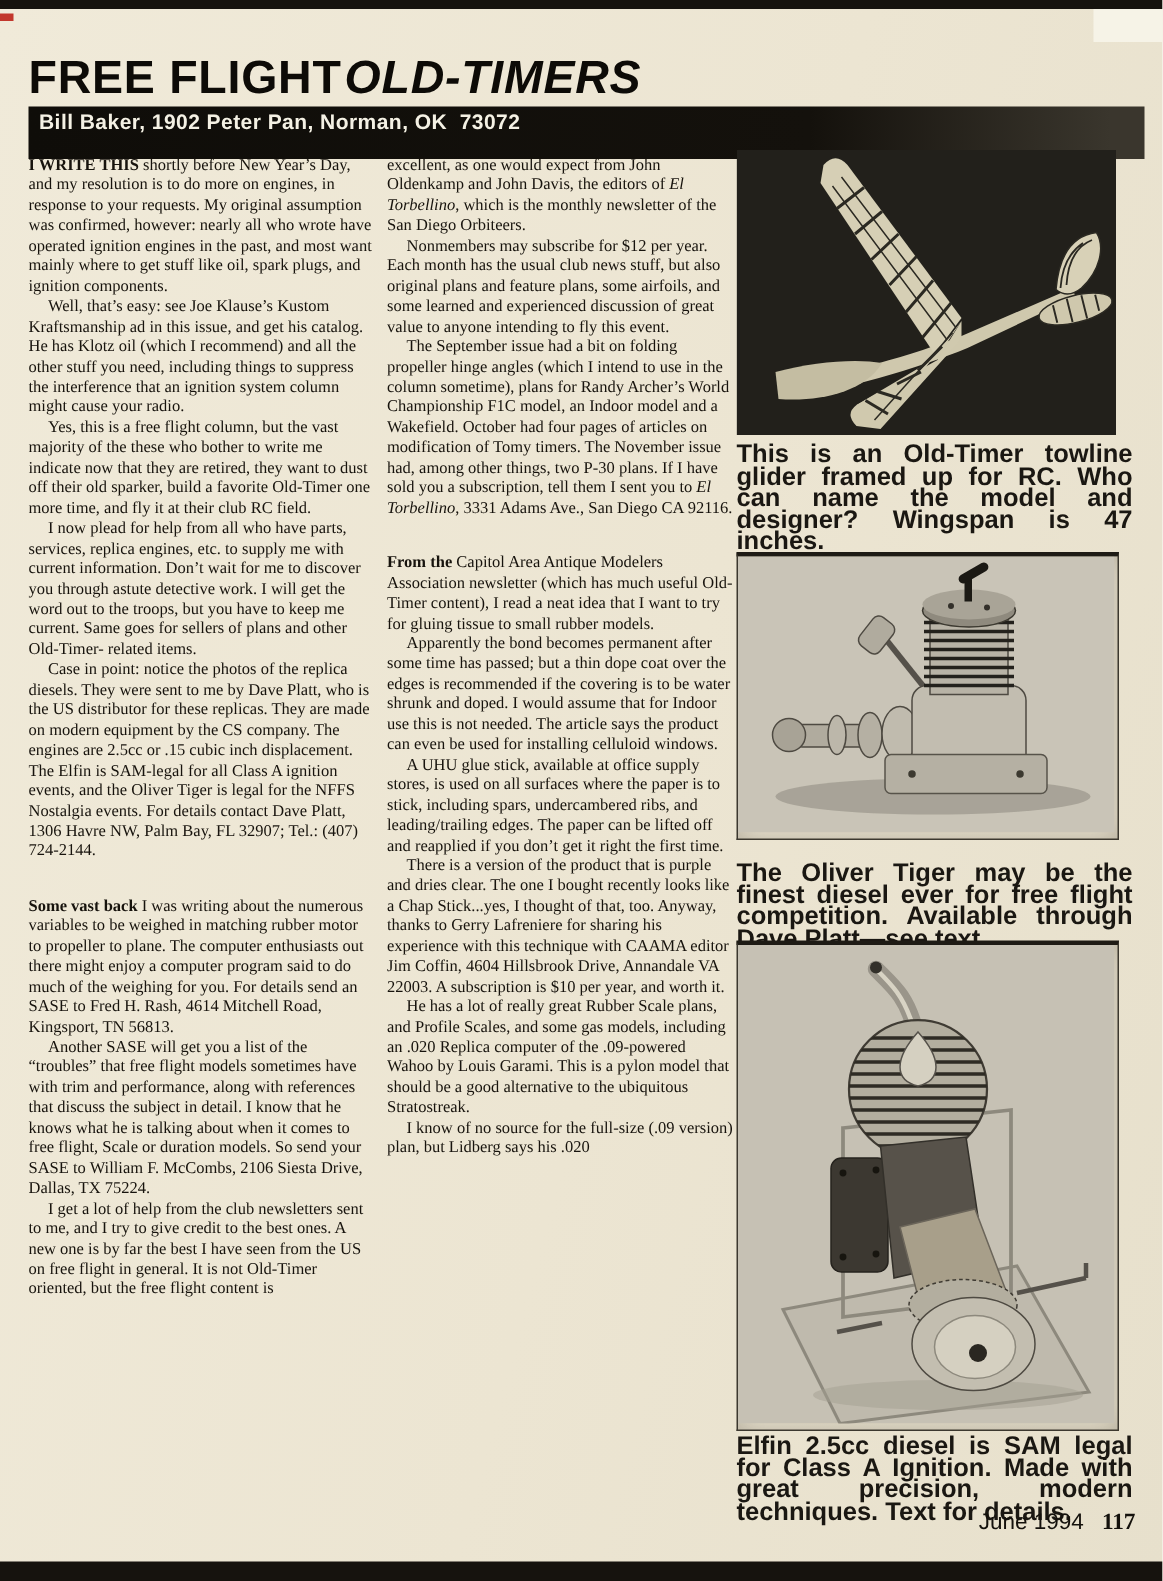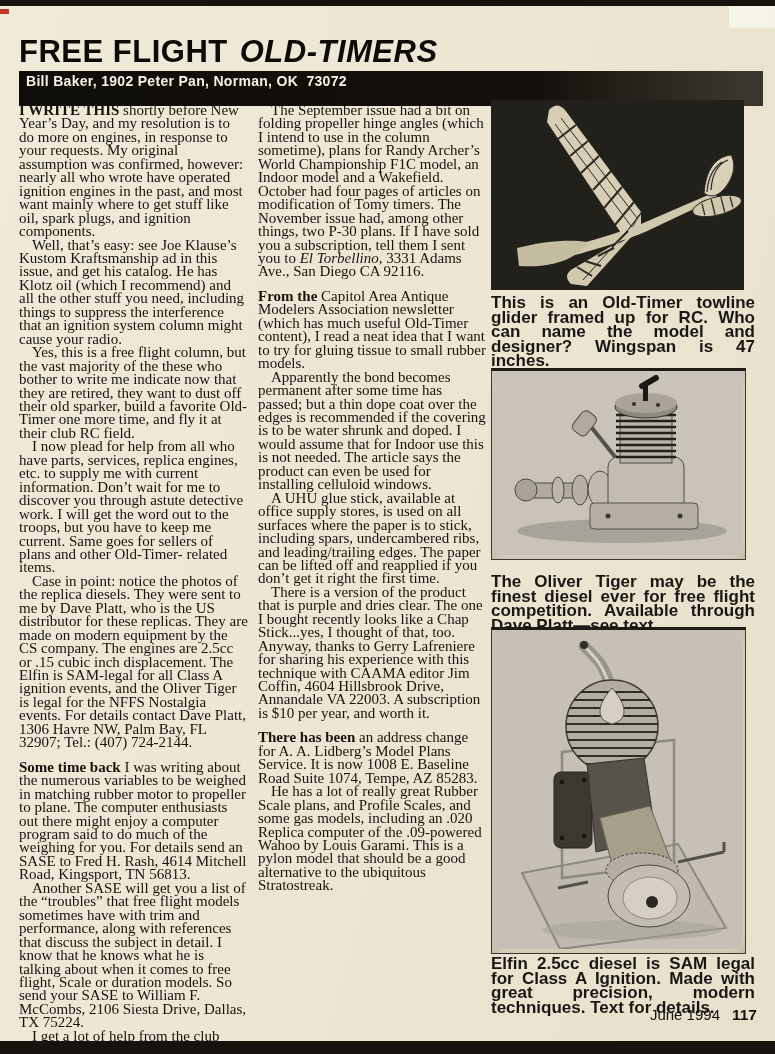--- a/index.html
+++ b/index.html
@@ -11,87 +11,89 @@
   .edge{position:absolute;left:0;width:775px;background:#16130e;}
   .edge.top{top:0;height:6px;}
   .edge.bottom{bottom:0;height:13px;}
   .scan-mark{position:absolute;left:0;top:9px;width:9px;height:5px;background:#c2372c;}
   .corner-light{position:absolute;right:0;top:6px;width:46px;height:22px;background:#f9f6ec;opacity:.8;}
 
   
   .masthead{position:absolute;left:19px;top:34px;width:740px;}
   .title{font-family:"Liberation Sans",sans-serif;font-weight:bold;font-size:31px;
          letter-spacing:.5px;color:#0d0b07;white-space:nowrap;}
-  .title .accent{font-style:italic;margin-left:12px;}
+  .title .accent{font-style:italic;margin-left:2px;}
   .byline-bar{position:absolute;left:19px;top:71px;width:744px;height:35px;
         background:linear-gradient(90deg,#0f0d09 0%,#14110c 70%,#3a362d 97%);
         color:#f4f1e4;font-family:"Liberation Sans",sans-serif;font-weight:bold;
         font-size:14px;line-height:21px;padding-left:7px;box-sizing:border-box;
         letter-spacing:.3px;white-space:pre;}
 
   
   .col{position:absolute;top:104px;height:938px;overflow:hidden;}
   .col1{left:19px;width:229px;}
   .col2{left:258px;width:231px;}
-  p.para{margin:0;font-size:15px;line-height:13.45px;text-align:left;}
+  p.para{margin:0;font-size:11px;line-height:13.45px;text-align:left;}
   p.para.indent{text-indent:13px;}
-  p.para.gap{margin-top:11px;}
+  p.para.gap{margin-top:23px;}
   .b{font-weight:bold;}
   .i{font-style:italic;}
 
   
   .photo{position:absolute;left:491px;width:253px;overflow:hidden;
          box-shadow:inset 0 0 18px rgba(55,50,40,.30);}
   .photo svg{display:block;}
   .photo.p1{top:100px;height:190px;}
   .photo.p2{top:368px;height:188px;border:1px solid #3c382f;border-top:3px solid #1e1b15;}
   .photo.p3{top:627px;height:323px;border:1px solid #3c382f;border-top:3px solid #1e1b15;}
   .caption{position:absolute;left:491px;width:264px;
         font-family:"Liberation Sans",sans-serif;font-weight:bold;
         font-size:17px;line-height:14.6px;color:#1a1712;text-align:justify;}
   .caption.c1{top:296px;}
   .caption.c2{top:575px;}
   .caption.c3{top:957px;}
 
   
   .folio{position:absolute;left:491px;top:1006px;width:266px;text-align:right;
         font-family:"Liberation Sans",sans-serif;font-size:15px;color:#14110c;}
-  .folio .pagenum{font-weight:bold;margin-left:12px;font-size:15.5px;}
+  .folio .pagenum{font-weight:bold;margin-left:12px;font-size:15.5px;font-family:Liberation Serif, serif;}
 </style>
 </head>
 <body>
 
 <div class="edge top"></div>
 <div class="edge bottom"></div>
 <div class="scan-mark"></div>
 <div class="corner-light"></div>
 
 <div class="masthead">
   <span class="title"><span>FREE FLIGHT</span><span class="accent">OLD-TIMERS</span></span>
 </div>
 <div class="byline-bar">Bill Baker, 1902 Peter Pan, Norman, OK  73072</div>
 
 <div class="col col1">
     <p class="para"><span class="b">I WRITE THIS </span><span>shortly before New Year’s Day, and my resolution is to do more on engines, in response to your requests. My original assumption was confirmed, however: nearly all who wrote have operated ignition engines in the past, and most want mainly where to get stuff like oil, spark plugs, and ignition components.</span></p>
     <p class="para indent"><span>Well, that’s easy: see Joe Klause’s Kustom Kraftsmanship ad in this issue, and get his catalog. He has Klotz oil (which I recommend) and all the other stuff you need, including things to suppress the interference that an ignition system column might cause your radio.</span></p>
     <p class="para indent"><span>Yes, this is a free flight column, but the vast majority of the these who bother to write me indicate now that they are retired, they want to dust off their old sparker, build a favorite Old-Timer one more time, and fly it at their club RC field.</span></p>
     <p class="para indent"><span>I now plead for help from all who have parts, services, replica engines, etc. to supply me with current information. Don’t wait for me to discover you through astute detective work. I will get the word out to the troops, but you have to keep me current. Same goes for sellers of plans and other Old-Timer- related items.</span></p>
     <p class="para indent"><span>Case in point: notice the photos of the replica diesels. They were sent to me by Dave Platt, who is the US distributor for these replicas. They are made on modern equipment by the CS company. The engines are 2.5cc or .15 cubic inch displacement. The Elfin is SAM-legal for all Class A ignition events, and the Oliver Tiger is legal for the NFFS Nostalgia events. For details contact Dave Platt, 1306 Havre NW, Palm Bay, FL 32907; Tel.: (407) 724-2144.</span></p>
-    <p class="para gap"><span class="b">Some time back </span><span>I was writing about the numerous variables to be weighed in matching rubber motor to propeller to plane. The computer enthusiasts out there might enjoy a computer program said to do much of the weighing for you. For details send an SASE to Fred H. Rash, 4614 Mitchell Road, Kingsport, TN 56813.</span></p>
+    <p class="para gap"><span class="b">Some vast back </span><span>I was writing about the numerous variables to be weighed in matching rubber motor to propeller to plane. The computer enthusiasts out there might enjoy a computer program said to do much of the weighing for you. For details send an SASE to Fred H. Rash, 4614 Mitchell Road, Kingsport, TN 56813.</span></p>
     <p class="para indent"><span>Another SASE will get you a list of the “troubles” that free flight models sometimes have with trim and performance, along with references that discuss the subject in detail. I know that he knows what he is talking about when it comes to free flight, Scale or duration models. So send your SASE to William F. McCombs, 2106 Siesta Drive, Dallas, TX 75224.</span></p>
     <p class="para indent"><span>I get a lot of help from the club newsletters sent to me, and I try to give credit to the best ones. A new one is by far the best I have seen from the US on free flight in general. It is not Old-Timer oriented, but the free flight content is</span></p>
   </div>
 <div class="col col2">
+    <p class="para"><span>excellent, as one would expect from John Oldenkamp and John Davis, the editors of </span><span class="i">El Torbellino</span><span>, which is the monthly newsletter of the San Diego Orbiteers.</span></p>
+    <p class="para indent"><span>Nonmembers may subscribe for $12 per year. Each month has the usual club news stuff, but also original plans and feature plans, some airfoils, and some learned and experienced discussion of great value to anyone intending to fly this event.</span></p>
     <p class="para indent"><span>The September issue had a bit on folding propeller hinge angles (which I intend to use in the column sometime), plans for Randy Archer’s World Championship F1C model, an Indoor model and a Wakefield. October had four pages of articles on modification of Tomy timers. The November issue had, among other things, two P-30 plans. If I have sold you a subscription, tell them I sent you to </span><span class="i">El Torbellino</span><span>, 3331 Adams Ave., San Diego CA 92116.</span></p>
     <p class="para gap"><span class="b">From the </span><span>Capitol Area Antique Modelers Association newsletter (which has much useful Old-Timer content), I read a neat idea that I want to try for gluing tissue to small rubber models.</span></p>
     <p class="para indent"><span>Apparently the bond becomes permanent after some time has passed; but a thin dope coat over the edges is recommended if the covering is to be water shrunk and doped. I would assume that for Indoor use this is not needed. The article says the product can even be used for installing celluloid windows.</span></p>
     <p class="para indent"><span>A UHU glue stick, available at office supply stores, is used on all surfaces where the paper is to stick, including spars, undercambered ribs, and leading/trailing edges. The paper can be lifted off and reapplied if you don’t get it right the first time.</span></p>
     <p class="para indent"><span>There is a version of the product that is purple and dries clear. The one I bought recently looks like a Chap Stick...yes, I thought of that, too. Anyway, thanks to Gerry Lafreniere for sharing his experience with this technique with CAAMA editor Jim Coffin, 4604 Hillsbrook Drive, Annandale VA 22003. A subscription is $10 per year, and worth it.</span></p>
-    <p class="para gap"><span class="b">There has been </span><span>an address change for A. A. Lidberg’s Model Plans Service. It is now 1008 E. Baseline Road Suite 1074, Tempe, AZ 85283.</span></p>
     <p class="para indent"><span>He has a lot of really great Rubber Scale plans, and Profile Scales, and some gas models, including an .020 Replica computer of the .09-powered Wahoo by Louis Garami. This is a pylon model that should be a good alternative to the ubiquitous Stratostreak.</span></p>
+    <p class="para indent"><span>I know of no source for the full-size (.09 version) plan, but Lidberg says his .020</span></p>
   </div>
 
 <figure class="photo p1" style="margin:0">
   <svg width="253" height="190" viewBox="0 0 253 190">
     <rect width="253" height="190" fill="#24221c"></rect>
     <rect width="253" height="190" fill="#1d1b16" opacity=".25"></rect>
     <g>
       <path d="M28 158 C70 150 120 136 150 124 L224 92 L226 98 L154 132 C120 146 72 160 30 166 Z" fill="#cfc8ad"></path>
       <path d="M26 148 C52 141 80 139 97 142 C85 162 54 168 28 166 Z" fill="#c4bda2"></path>
     </g>

